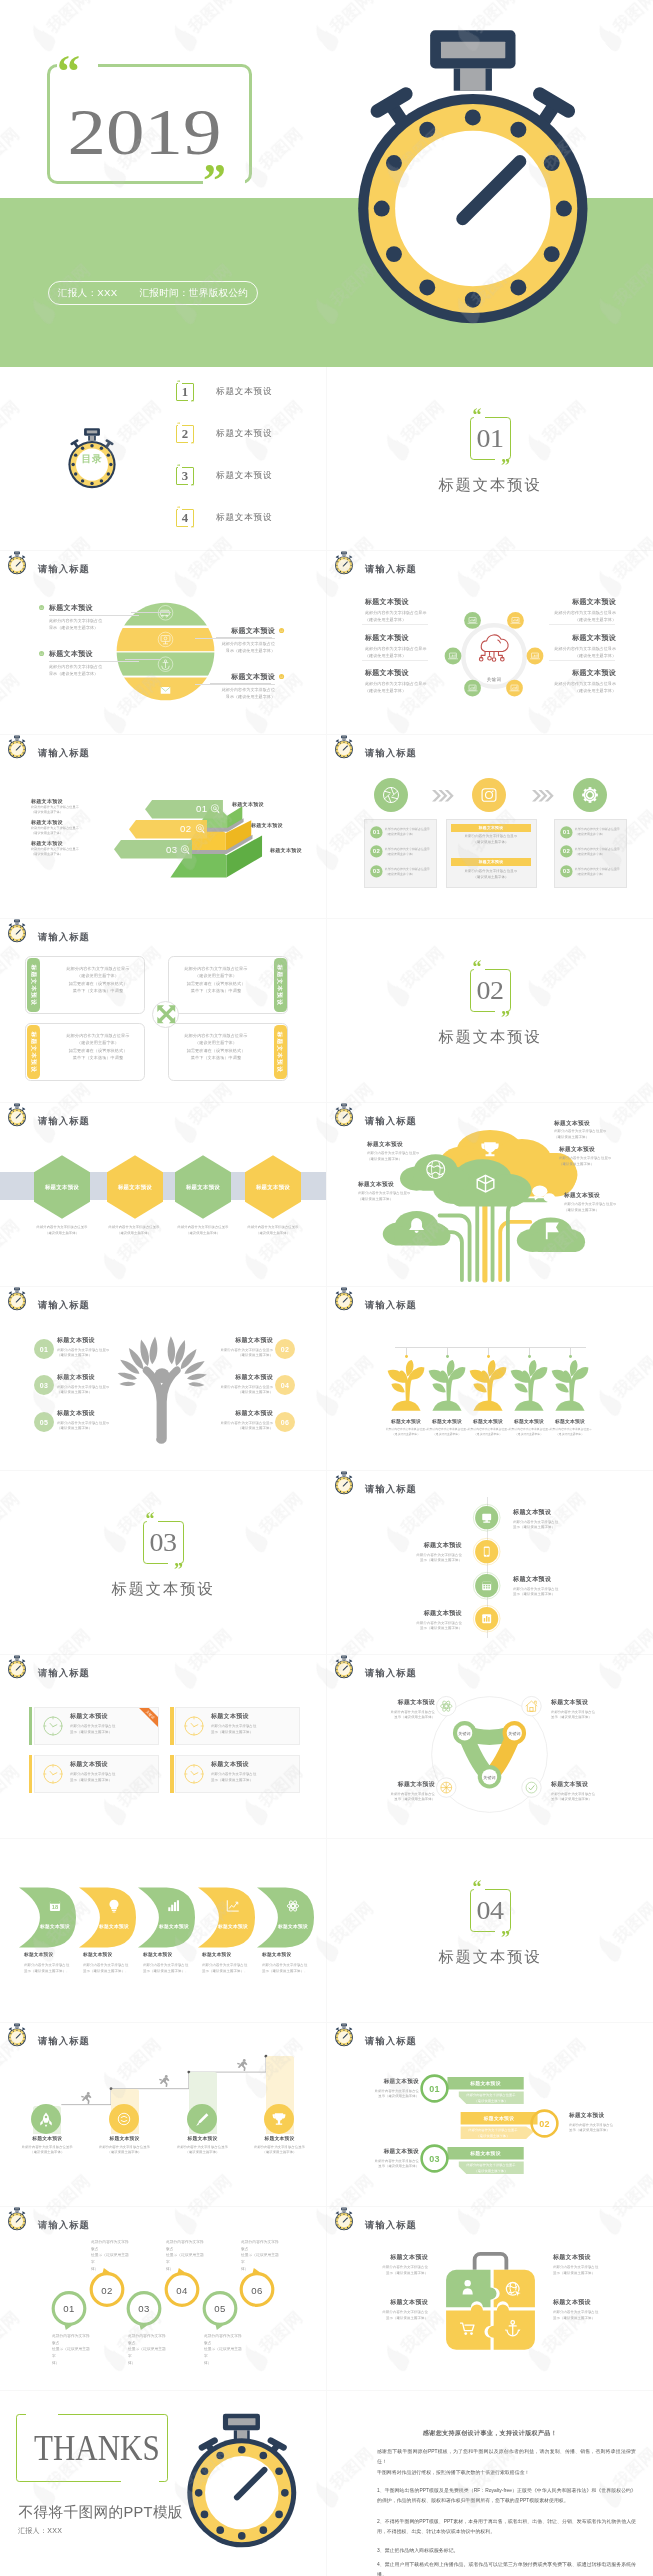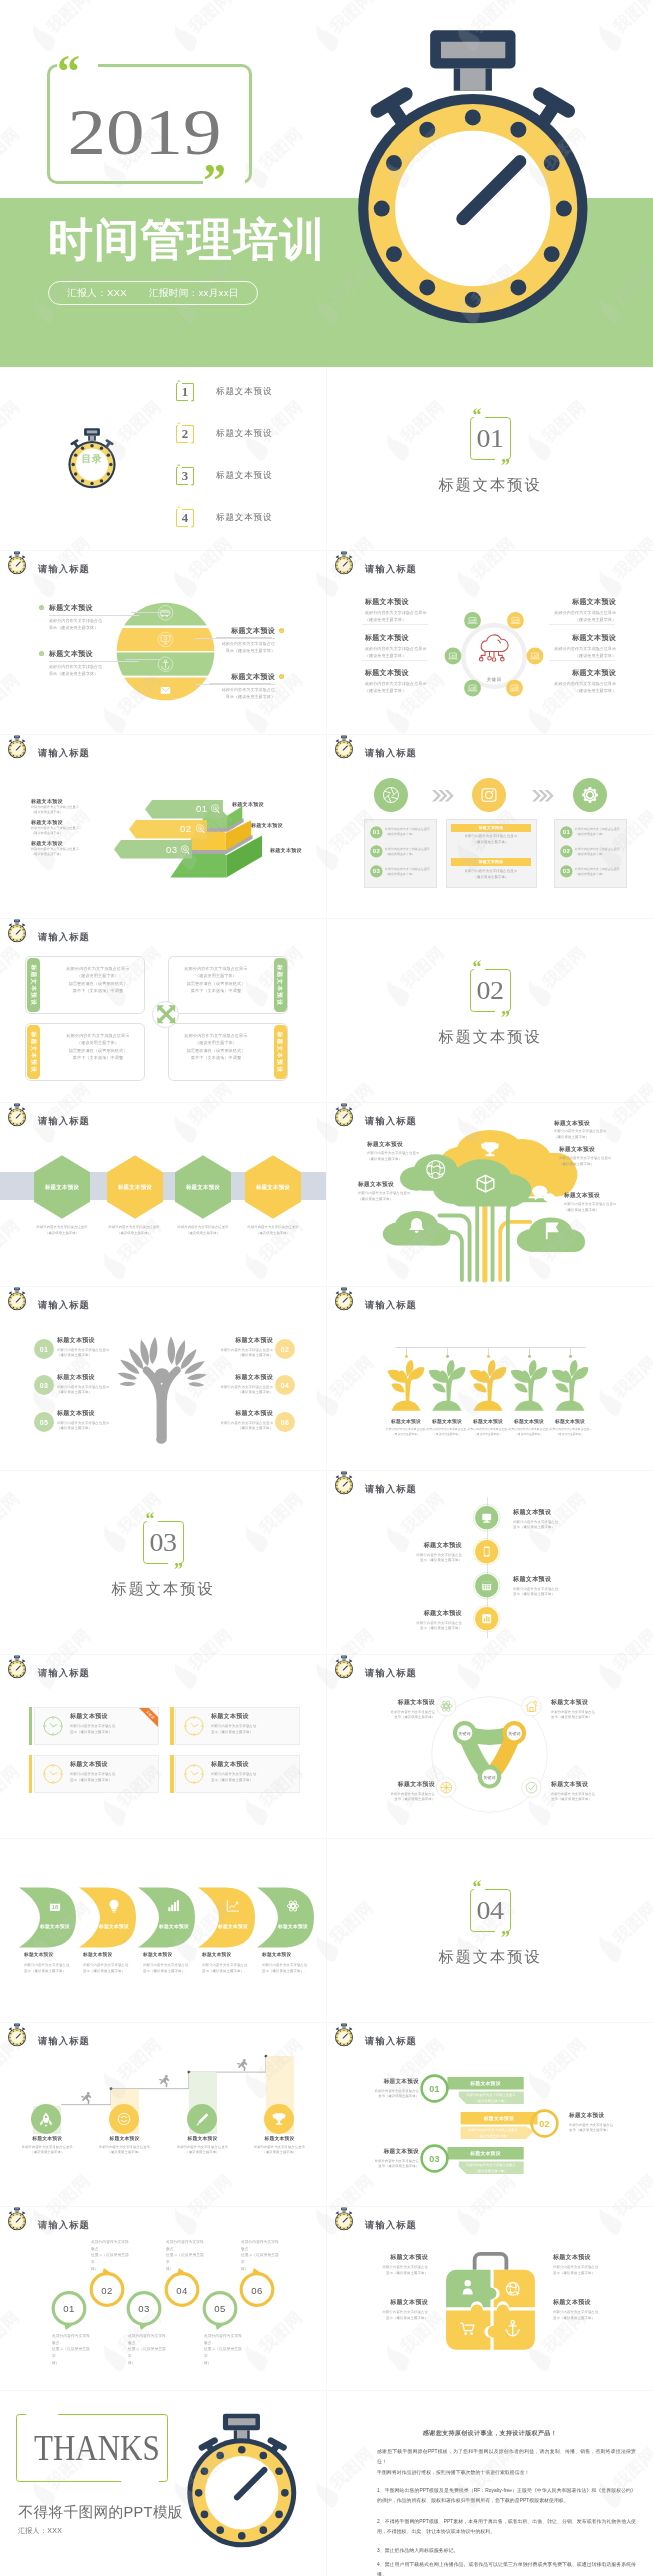--- a/index.html
+++ b/index.html
@@ -54,24 +54,23 @@
 <div class="page">
 
 <div class="slide" id="cover">
   <div class="cov-green"></div>
   <div class="cov-box"></div>
   <div class="cov-gap-t"></div>
   <div class="cov-gap-b"></div>
   <div class="q-open">“</div>
   <div class="q-close">”</div>
   <div class="cov-year">2019</div>
-  <div class="cov-title">时间管理培训</div>
   <div class="cov-sub">
     <span>汇报人：XXX</span>
-    <span>汇报时间：xx月xx日</span>
+    <span>汇报时间：世界版权公约</span>
   </div>
   <div style="position:absolute;left:335px;top:12.8px;width:268px;height:344px;">
     <svg viewBox="0 0 420 540" width="268" height="344">
 
       <rect x="149" y="27" width="134" height="60" rx="8" fill="#2b3e57"></rect>
       <rect x="166" y="45" width="101" height="26" rx="1" fill="#a6a8ab"></rect>
       <rect x="186" y="87" width="60" height="35" fill="#2b3e57"></rect>
       <rect x="196" y="87" width="40" height="35" fill="#a6a8ab"></rect>
 
       <g stroke="#2b3e57" stroke-width="21" stroke-linecap="round" fill="none">

